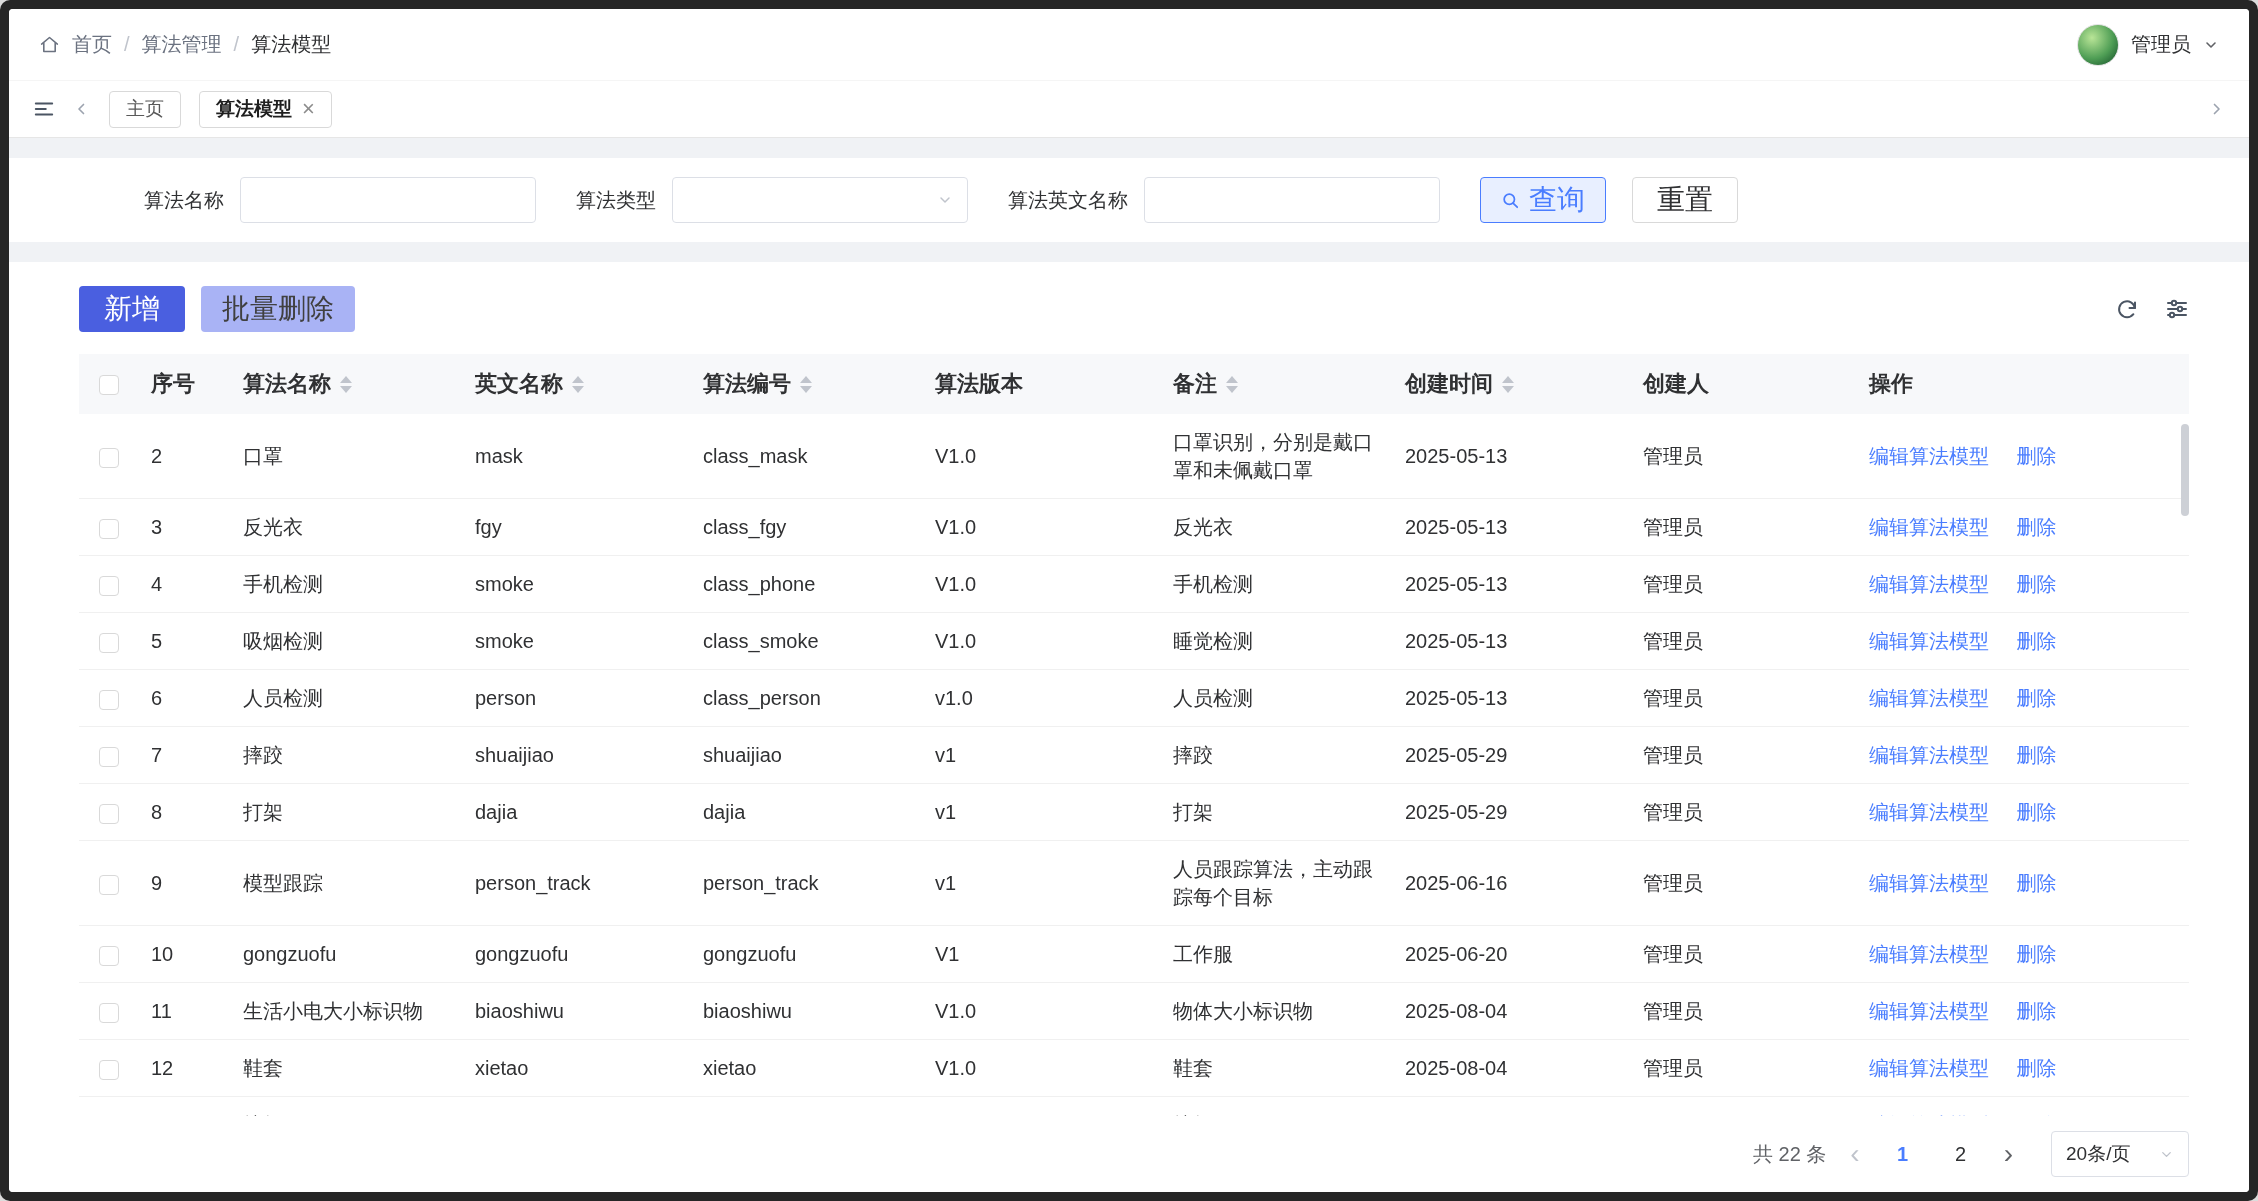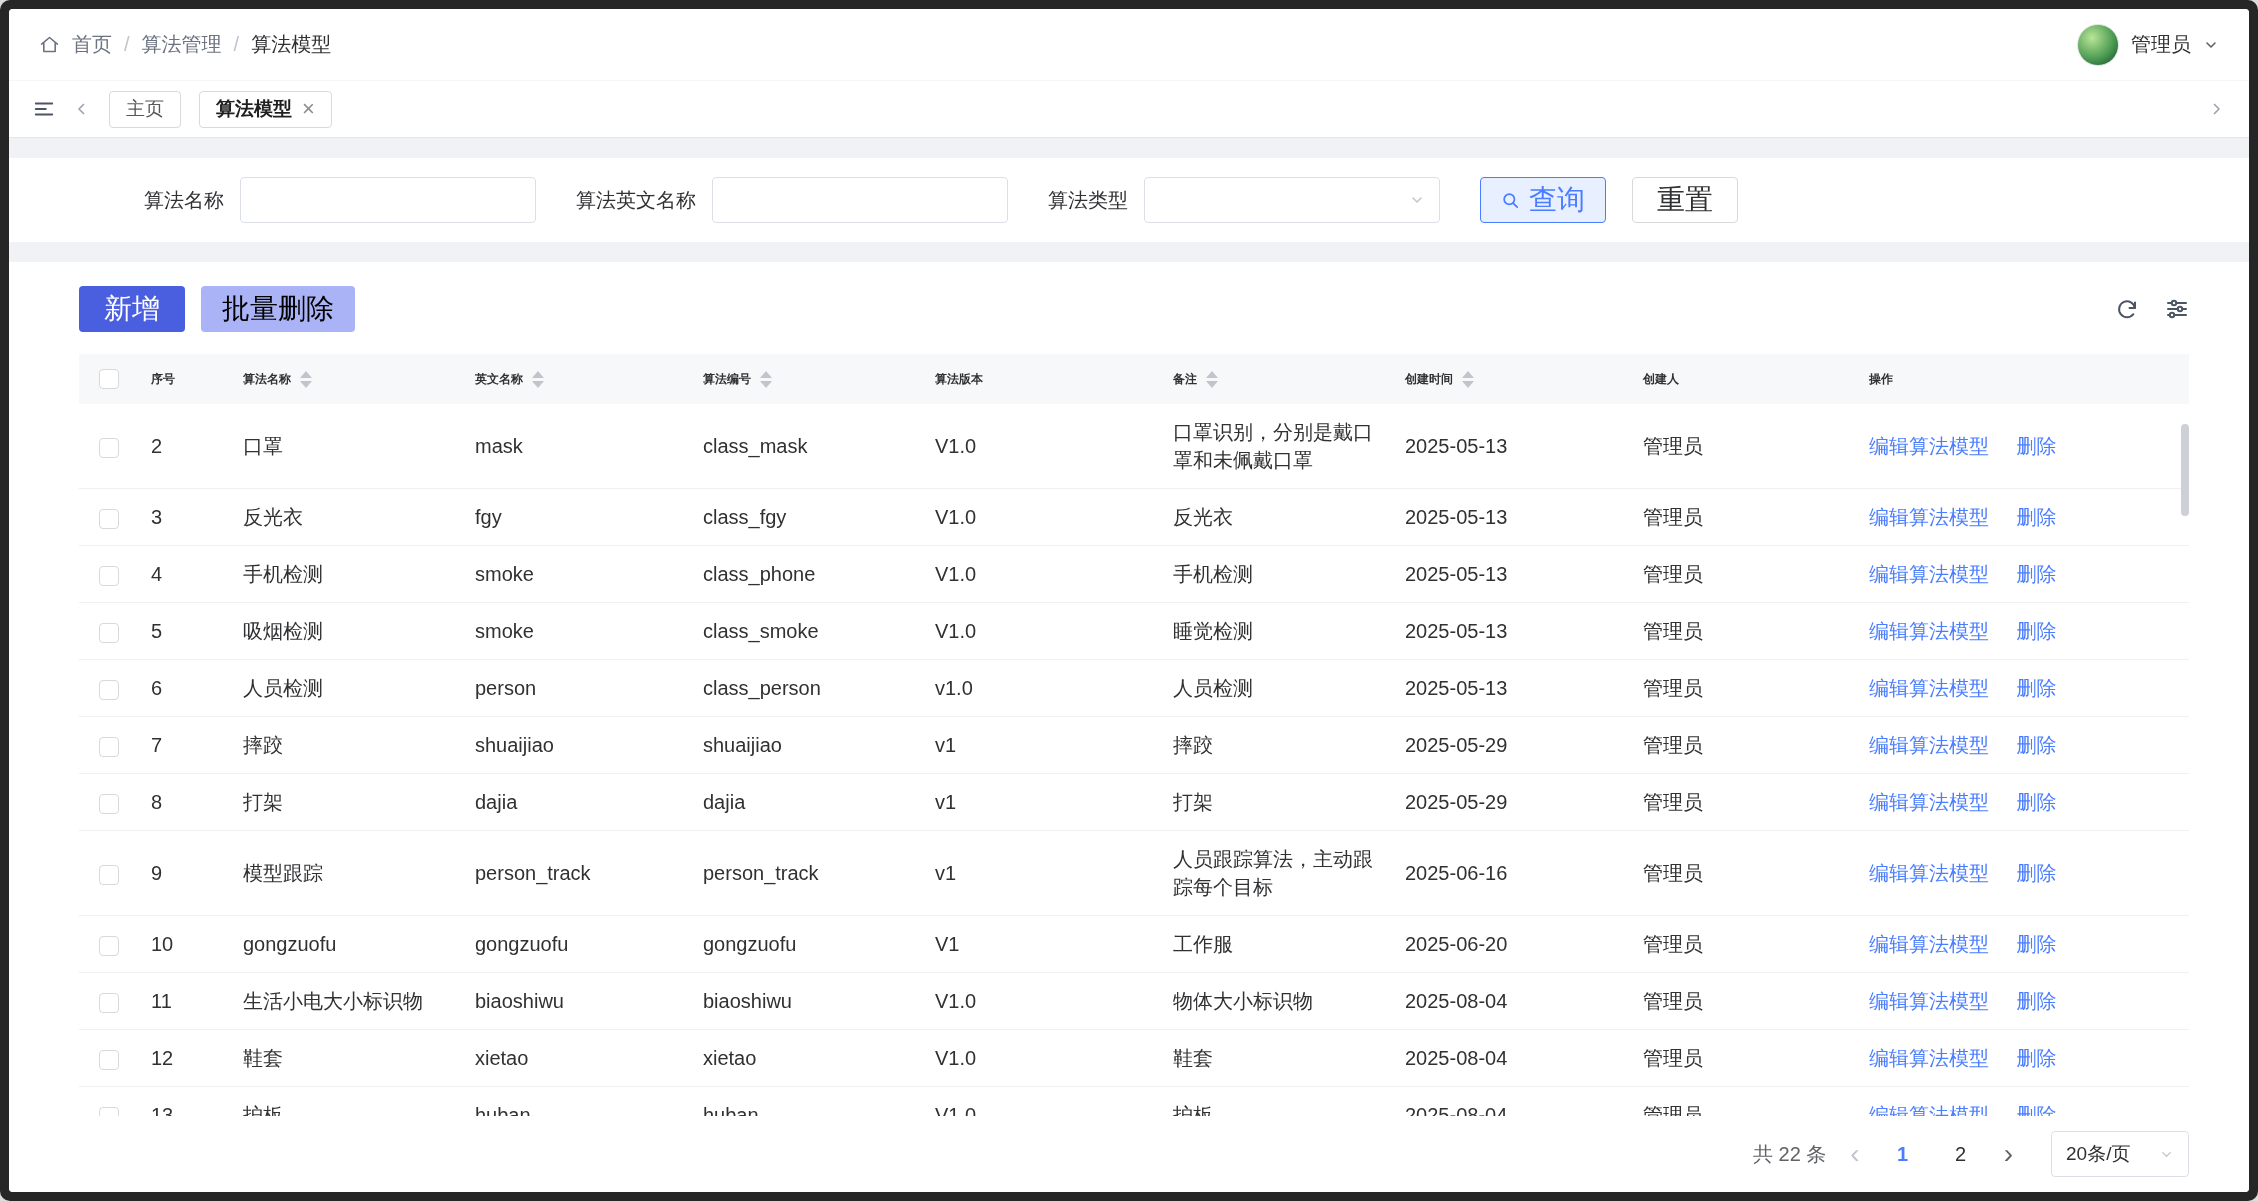--- a/index.html
+++ b/index.html
@@ -43,28 +43,28 @@
   .text-input{width:296px;height:46px;border:1px solid var(--border);border-radius:4px;background:#fff;font-size:19px;padding:0 14px;color:var(--text);outline:none;font-family:inherit;}
   .select-box{width:296px;height:46px;border:1px solid var(--border);border-radius:4px;background:#fff;display:flex;align-items:center;justify-content:flex-end;padding:0 14px;color:#c0c4cc;cursor:pointer;}
   .btn{height:46px;border-radius:4px;font-size:28px;display:inline-flex;align-items:center;justify-content:center;cursor:pointer;font-family:inherit;border:1px solid transparent;}
   .btn-search{padding:0 20px;background:#e8efff;border-color:var(--link);color:var(--link);gap:9px;margin-right:26px;}
   .btn-reset{padding:0 24px;background:#fff;border-color:#d9d9d9;color:var(--text);}
 
   
   .main-card{margin-top:20px;background:#fff;flex:1;display:flex;flex-direction:column;padding:24px 60px 0 70px;overflow:hidden;}
   .toolbar{display:flex;align-items:center;gap:16px;flex:0 0 auto;}
   .btn-add{padding:0 24px;background:var(--accent);color:#fff;}
-  .btn-batch-del{padding:0 20px;background:#a9b3f5;color:#000000;cursor:not-allowed;}
+  .btn-batch-del{padding:0 20px;background:#a9b3f5;color:#404040;cursor:not-allowed;}
   .toolbar-icons{margin-left:auto;display:flex;align-items:center;gap:26px;color:#4b5563;}
   .toolbar-icons .ic{display:flex;align-items:center;cursor:pointer;}
 
   
   .table-wrap{margin-top:22px;flex:1 1 auto;overflow:hidden;position:relative;}
   table{width:100%;border-collapse:collapse;table-layout:fixed;}
-  thead th{background:#f7f8fa;font-size:12px;font-weight:700;color:var(--text);text-align:left;padding:15px 12px;white-space:nowrap;}
+  thead th{background:#f7f8fa;font-size:22px;font-weight:700;color:var(--text);text-align:left;padding:15px 12px;white-space:nowrap;}
   tbody td{font-size:20px;color:var(--text);padding:14px 12px;border-bottom:1px solid var(--line);vertical-align:middle;line-height:1.4;word-break:break-word;}
   .c-center{text-align:center;}
   .checkbox{display:inline-block;width:20px;height:20px;border:1.5px solid #d9d9d9;border-radius:4px;background:#fff;cursor:pointer;vertical-align:middle;}
   .th-inner{display:inline-flex;align-items:center;}
   .carets{display:inline-flex;flex-direction:column;gap:3px;margin-left:9px;cursor:pointer;}
   .caret-up{width:0;height:0;border-left:6px solid transparent;border-right:6px solid transparent;border-bottom:7px solid #c0c4cc;}
   .caret-down{width:0;height:0;border-left:6px solid transparent;border-right:6px solid transparent;border-top:7px solid #c0c4cc;}
   .ops a{color:var(--link);text-decoration:none;cursor:pointer;margin-right:22px;white-space:nowrap;}
   .scroll-thumb{position:absolute;right:0;top:70px;width:8px;height:92px;border-radius:4px;background:#cdd0d6;cursor:grab;}
 
@@ -135,32 +135,32 @@
           </svg>
       </span>
     </div>
 
     <div class="filter-bar">
       <div class="f-item">
         <span class="f-label">算法名称</span>
         <input class="text-input" value="" style="">
       </div>
       <div class="f-item">
-        <span class="f-label">算法英文名称</span>
-        <input class="text-input" value="" style="">
-      </div>
-      <div class="f-item">
         <span class="f-label">算法类型</span>
         <div class="select-box">
           <span class="chev">
             <svg width="16" height="16" viewBox="0 0 24 24" fill="none" stroke="#c0c4cc" stroke-width="2.2" stroke-linecap="round" stroke-linejoin="round">
                 <polyline points="6 9 12 15 18 9"></polyline>
               </svg>
           </span>
         </div>
+      </div>
+      <div class="f-item">
+        <span class="f-label">算法英文名称</span>
+        <input class="text-input" value="" style="">
       </div>
       <button class="btn btn-search">
         <span style="display:flex;align-items:center;">
           <svg width="19" height="19" viewBox="0 0 24 24" fill="none" stroke="#4a7dff" stroke-width="2.2" stroke-linecap="round">
               <circle cx="10.5" cy="10.5" r="6.5"></circle>
               <line x1="15.5" y1="15.5" x2="20.5" y2="20.5"></line>
             </svg>
         </span>
         <span>查询</span>
       </button>

